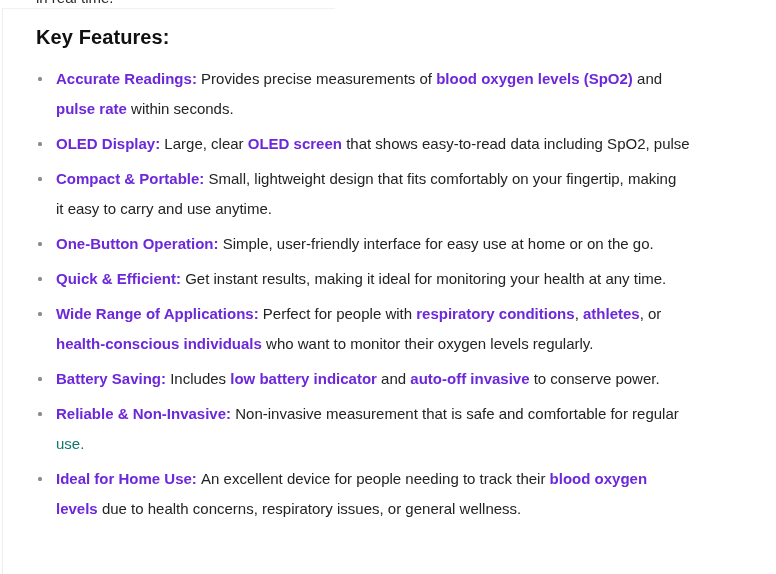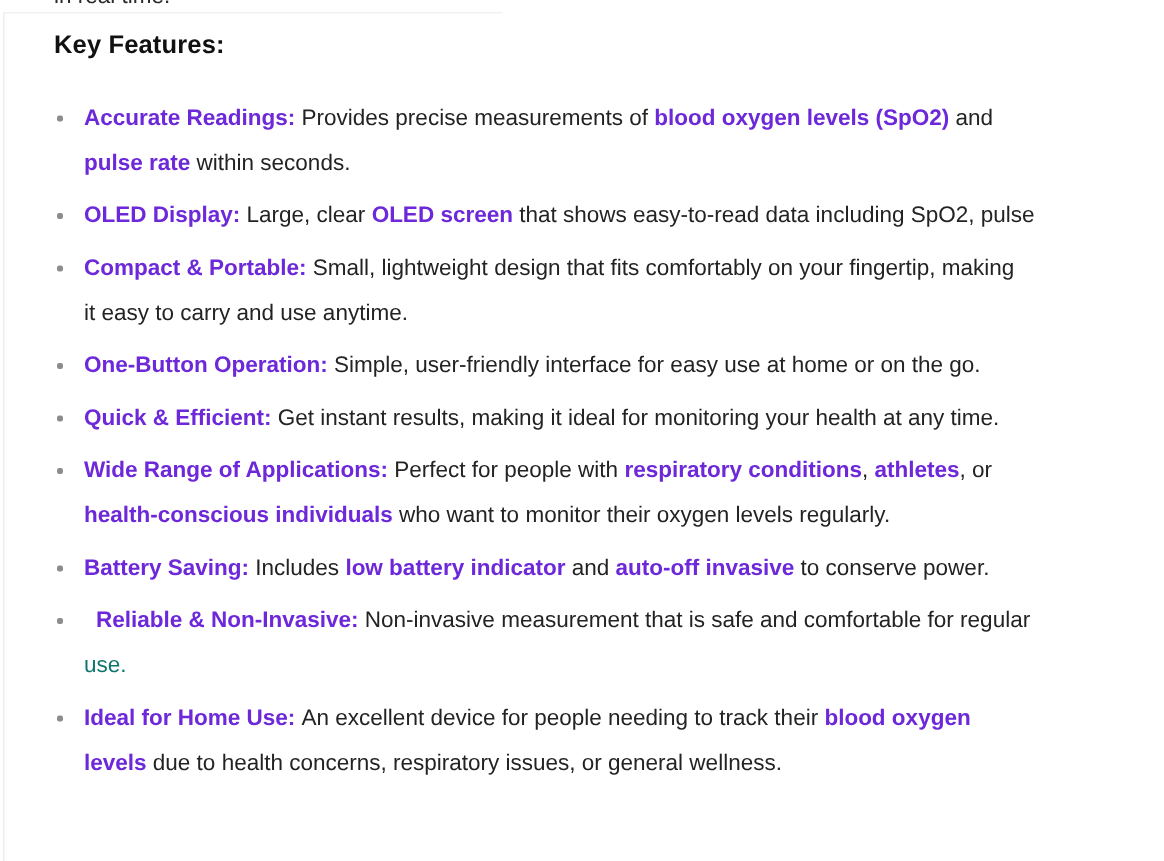--- a/index.html
+++ b/index.html
@@ -38,24 +38,24 @@
     position: absolute;
     top: -11px;
     left: 36px;
     font-size: 15px;
     line-height: 17px;
     color: #2a2a2a;
     white-space: nowrap;
   }
   .section-heading {
     position: absolute;
-    top: 20px;
+    top: 27px;
     left: 36px;
     margin: 0;
-    font-size: 17px;
+    font-size: 20px;
     line-height: 20px;
     font-weight: 700;
     color: #111111;
     letter-spacing: 0.1px;
   }
   .features-list {
     position: absolute;
     top: 64px;
     left: 56px;
     width: 705px;
@@ -124,21 +124,21 @@
         <span class="bullet-dot" style="background: rgb(140, 140, 140);"></span>
         <div class="feature-line" style="color: rgb(35, 35, 35);"><span class="run bold">Wide Range of Applications: </span><span class="run">Perfect for people with </span><span class="run bold">respiratory conditions</span><span class="run">, </span><span class="run bold">athletes</span><span class="run">, or</span></div>
         <div class="feature-line" style="color: rgb(35, 35, 35);"><span class="run bold">health-conscious individuals</span><span class="run"> who want to monitor their oxygen levels regularly.</span></div>
       </li>
       <li class="feature-item">
         <span class="bullet-dot" style="background: rgb(140, 140, 140);"></span>
         <div class="feature-line" style="color: rgb(35, 35, 35);"><span class="run bold">Battery Saving: </span><span class="run">Includes </span><span class="run bold">low battery indicator</span><span class="run"> and </span><span class="run bold">auto-off invasive</span><span class="run"> to conserve power.</span></div>
       </li>
       <li class="feature-item">
         <span class="bullet-dot" style="background: rgb(140, 140, 140);"></span>
-        <div class="feature-line" style="color: rgb(35, 35, 35); margin-left: 8px;"><span class="run bold">Reliable &amp; Non-Invasive: </span><span class="run">Non-invasive measurement that is safe and comfortable for regular</span></div>
+        <div class="feature-line" style="color: rgb(35, 35, 35);"><span class="run bold">Reliable &amp; Non-Invasive: </span><span class="run">Non-invasive measurement that is safe and comfortable for regular</span></div>
         <div class="feature-line" style="color: #0f766e;"><span class="run">use.</span></div>
       </li>
       <li class="feature-item">
         <span class="bullet-dot" style="background: rgb(140, 140, 140);"></span>
         <div class="feature-line" style="color: rgb(35, 35, 35);"><span class="run bold">Ideal for Home Use: </span><span class="run">An excellent device for people needing to track their </span><span class="run bold">blood oxygen</span></div>
         <div class="feature-line" style="color: rgb(35, 35, 35);"><span class="run bold">levels</span><span class="run"> due to health concerns, respiratory issues, or general wellness.</span></div>
       </li>
     </ul>
 </div>
 

